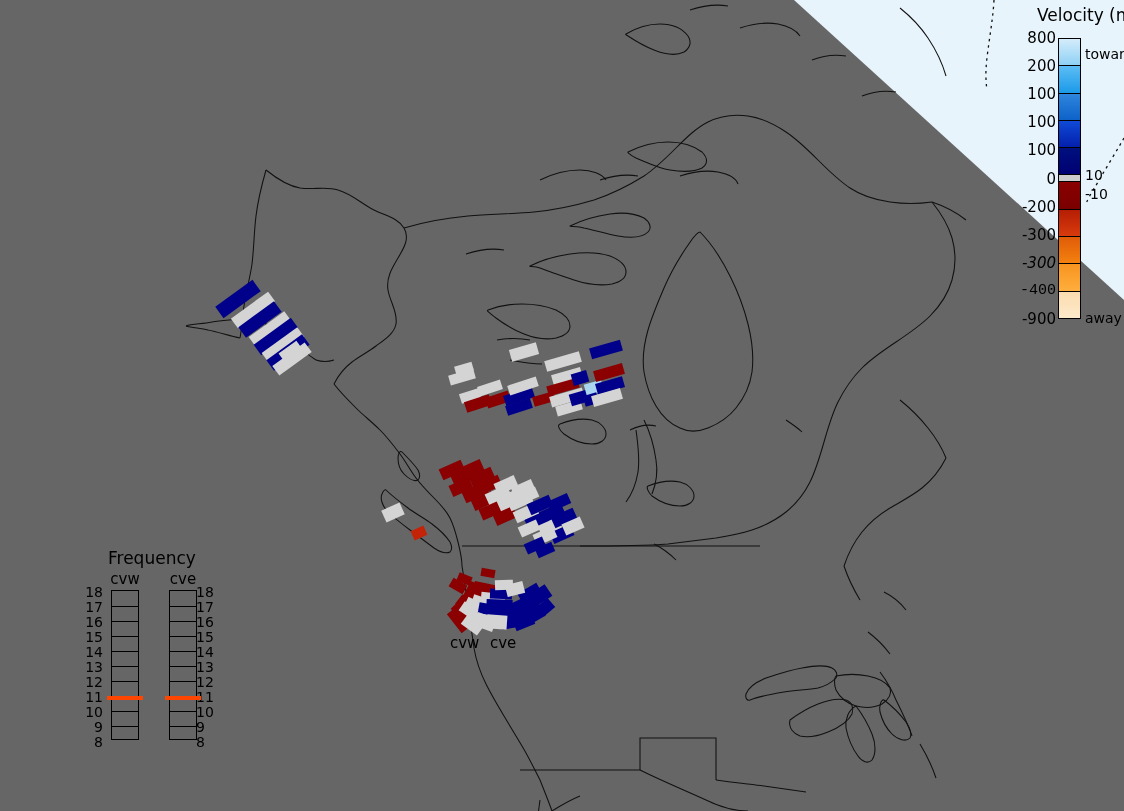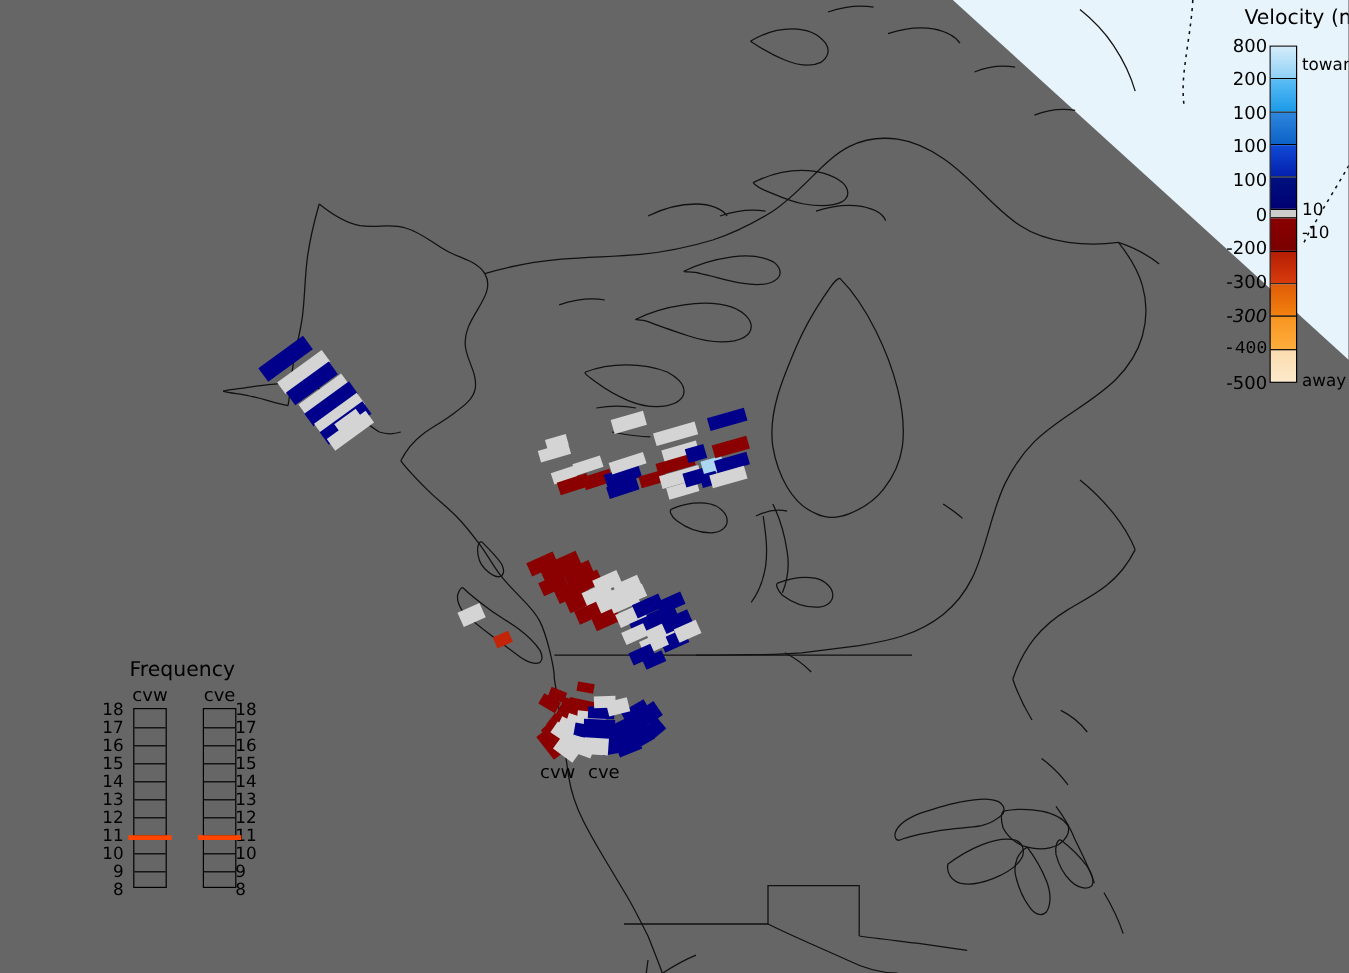--- a/index.html
+++ b/index.html
@@ -337,21 +337,21 @@
         <div class="cb-tick" style="top: 25px;">800</div>
         <div class="cb-tick" style="top: 53.1px;">200</div>
         <div class="cb-tick" style="top: 81.2px;">100</div>
         <div class="cb-tick" style="top: 109.3px;">100</div>
         <div class="cb-tick" style="top: 137.4px;">100</div>
         <div class="cb-tick" style="top: 165.5px;">0</div>
         <div class="cb-tick" style="top: 193.6px;">-200</div>
         <div class="cb-tick" style="top: 221.7px;">-300</div>
         <div class="cb-tick" style="top: 249.8px; font-style: italic;">-300</div>
         <div class="cb-tick" style="top: 277.9px; font-family: Liberation Mono, monospace;">-400</div>
-        <div class="cb-tick" style="top: 306px;">-500</div>
+        <div class="cb-tick" style="top: 306px;">-900</div>
       </div>
     <div class="cb-side" style="top:42px">toward</div>
     <div class="cb-side" style="top:163px">10</div>
     <div class="cb-side" style="top:182px">-10</div>
     <div class="cb-side" style="top:306px">away</div>
   </div>
 
   <div class="freq">
     <div class="freq-title">Frequency</div>
 

